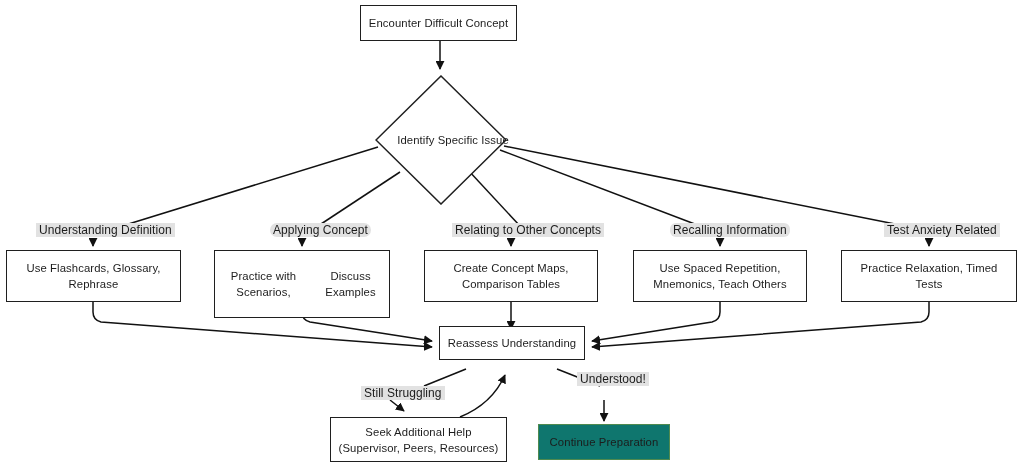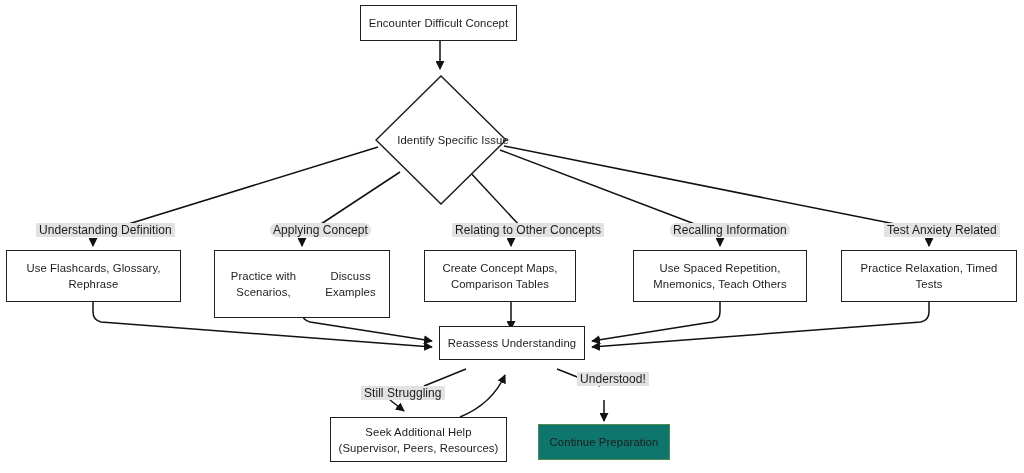--- a/index.html
+++ b/index.html
@@ -135,21 +135,21 @@
   <div class="node" style="left:6px; top:250px; width:175px; height:52px; flex-direction:column;">
     <span class="label-text">Use Flashcards, Glossary,</span>
     <span class="label-text">Rephrase</span>
   </div>
 
   <div class="node" style="left:214px; top:250px; width:176px; height:68px; flex-direction:row;">
     <span class="label-text">Practice with Scenarios,</span>
     <span class="label-text">Discuss Examples</span>
   </div>
 
-  <div class="node" style="left:424px; top:250px; width:152px; height:52px; flex-direction:column;">
+  <div class="node" style="left:424px; top:250px; width:174px; height:52px; flex-direction:column;">
     <span class="label-text">Create Concept Maps,</span>
     <span class="label-text">Comparison Tables</span>
   </div>
 
   <div class="node" style="left:633px; top:250px; width:174px; height:52px; flex-direction:column;">
     <span class="label-text">Use Spaced Repetition,</span>
     <span class="label-text">Mnemonics, Teach Others</span>
   </div>
 
   <div class="node" style="left:841px; top:250px; width:176px; height:52px; flex-direction:column;">

